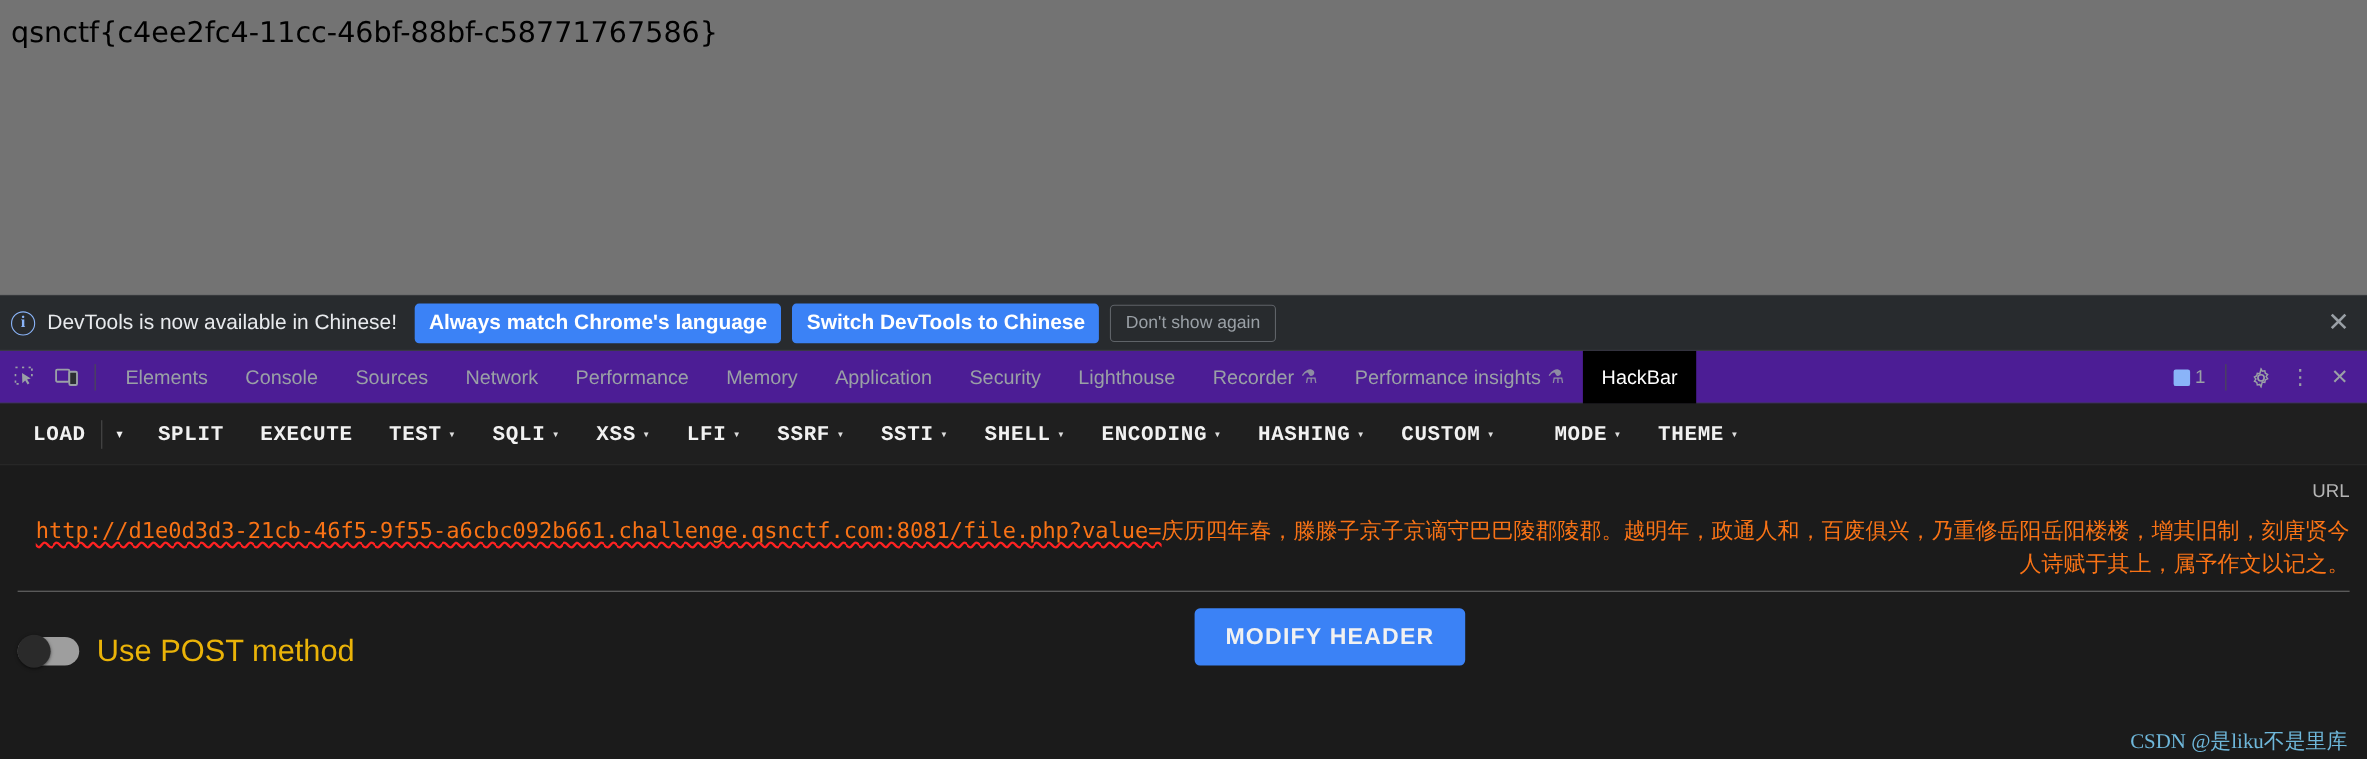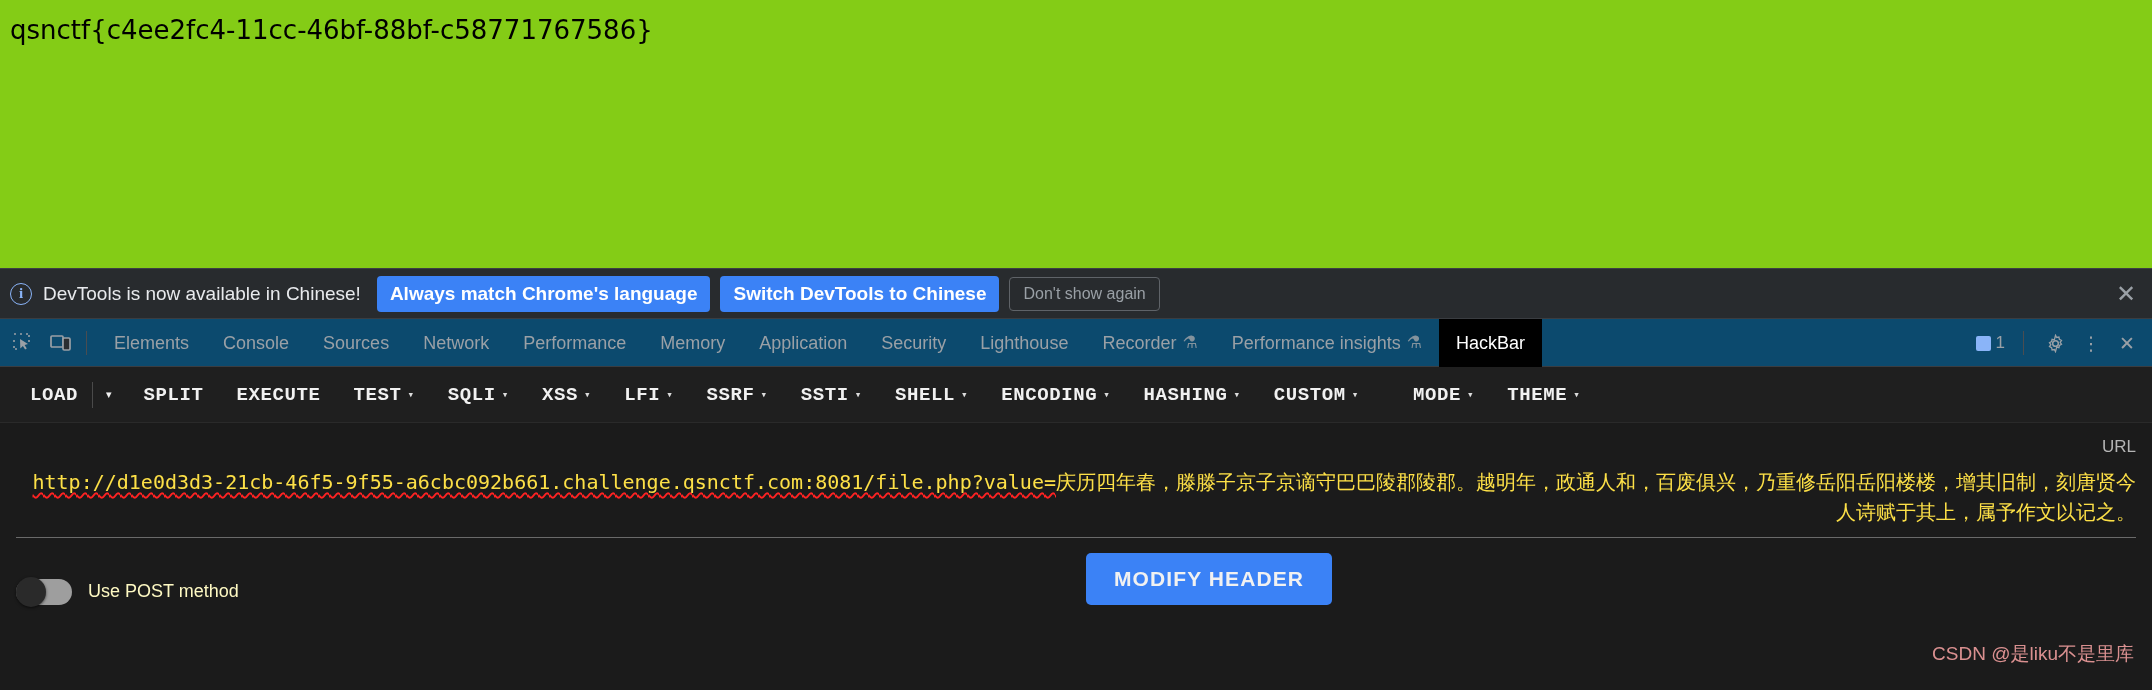--- a/index.html
+++ b/index.html
@@ -18,21 +18,21 @@
     height: 690px;
     background: #ffffff;
   }
 
   
   .page-content {
     position: absolute;
     left: 0; top: 0;
     width: 2152px;
     height: 268px;
-    background: #84cc16;
+    background: #737373;
     padding: 14px 10px;
   }
 
   .flag-text {
     font-family: "DejaVu Sans", sans-serif;
     font-size: 26px;
     color: #000000;
     line-height: 1.25;
     white-space: pre;
   }
@@ -116,21 +116,21 @@
     line-height: 1;
     cursor: pointer;
     font-family: "Liberation Sans", sans-serif;
   }
 
   
   .tabbar {
     display: flex;
     align-items: center;
     height: 48px;
-    background: #0c4a6e;
+    background: #4c1d95;
     border-bottom: 1px solid #3a3d41;
     padding-left: 4px;
     position: relative;
   }
 
   .tool-icon {
     width: 34px; height: 34px;
     display: flex;
     align-items: center;
     justify-content: center;
@@ -270,21 +270,21 @@
   .url-label {
     color: #b5b5b5;
     font-size: 17px;
     margin-bottom: 10px;
     font-family: "Liberation Sans", sans-serif;
   }
 
   .url-input {
     font-family: "DejaVu Sans Mono", monospace;
     font-size: 20px;
-    color: #fde047;
+    color: #f97316;
     line-height: 1.52;
     border-bottom: 1px solid #6a6a6a;
     padding-bottom: 9px;
     word-break: break-all;
     white-space: normal;
     min-height: 64px;
   }
 
   .spell {
     text-decoration: underline wavy #ff2222;
@@ -324,22 +324,22 @@
   .toggle .knob {
     position: absolute;
     left: 0; top: -2px;
     width: 30px; height: 30px;
     border-radius: 50%;
     background: #2a2a2a;
     box-shadow: 0 1px 3px rgba(0,0,0,.6);
   }
 
   .toggle-label {
-    color: #fef9c3;
-    font-size: 18px;
+    color: #eab308;
+    font-size: 28px;
     font-family: "Liberation Sans", sans-serif;
   }
 
   .modify-btn {
     position: absolute;
     left: 1086px;
     top: 15px;
     background: #3b82f6;
     color: #f1f1f1;
     font-size: 21px;
@@ -349,24 +349,24 @@
     border-radius: 5px;
     padding: 14px 28px;
     cursor: pointer;
     font-family: "Liberation Sans", sans-serif;
   }
 
   
   .watermark {
     position: absolute;
     right: 18px;
-    bottom: 24px;
-    color: #fca5a5;
+    bottom: 4px;
+    color: #7dd3fc;
     font-size: 19px;
-    font-family: Liberation Sans, sans-serif;
+    font-family: Liberation Serif, serif;
     opacity: .85;
   }
 </style>
 </head>
 <body>
 
 <div class="page">
 
   <div class="page-content">
     <div class="flag-text">qsnctf{c4ee2fc4-11cc-46bf-88bf-c58771767586}</div>

